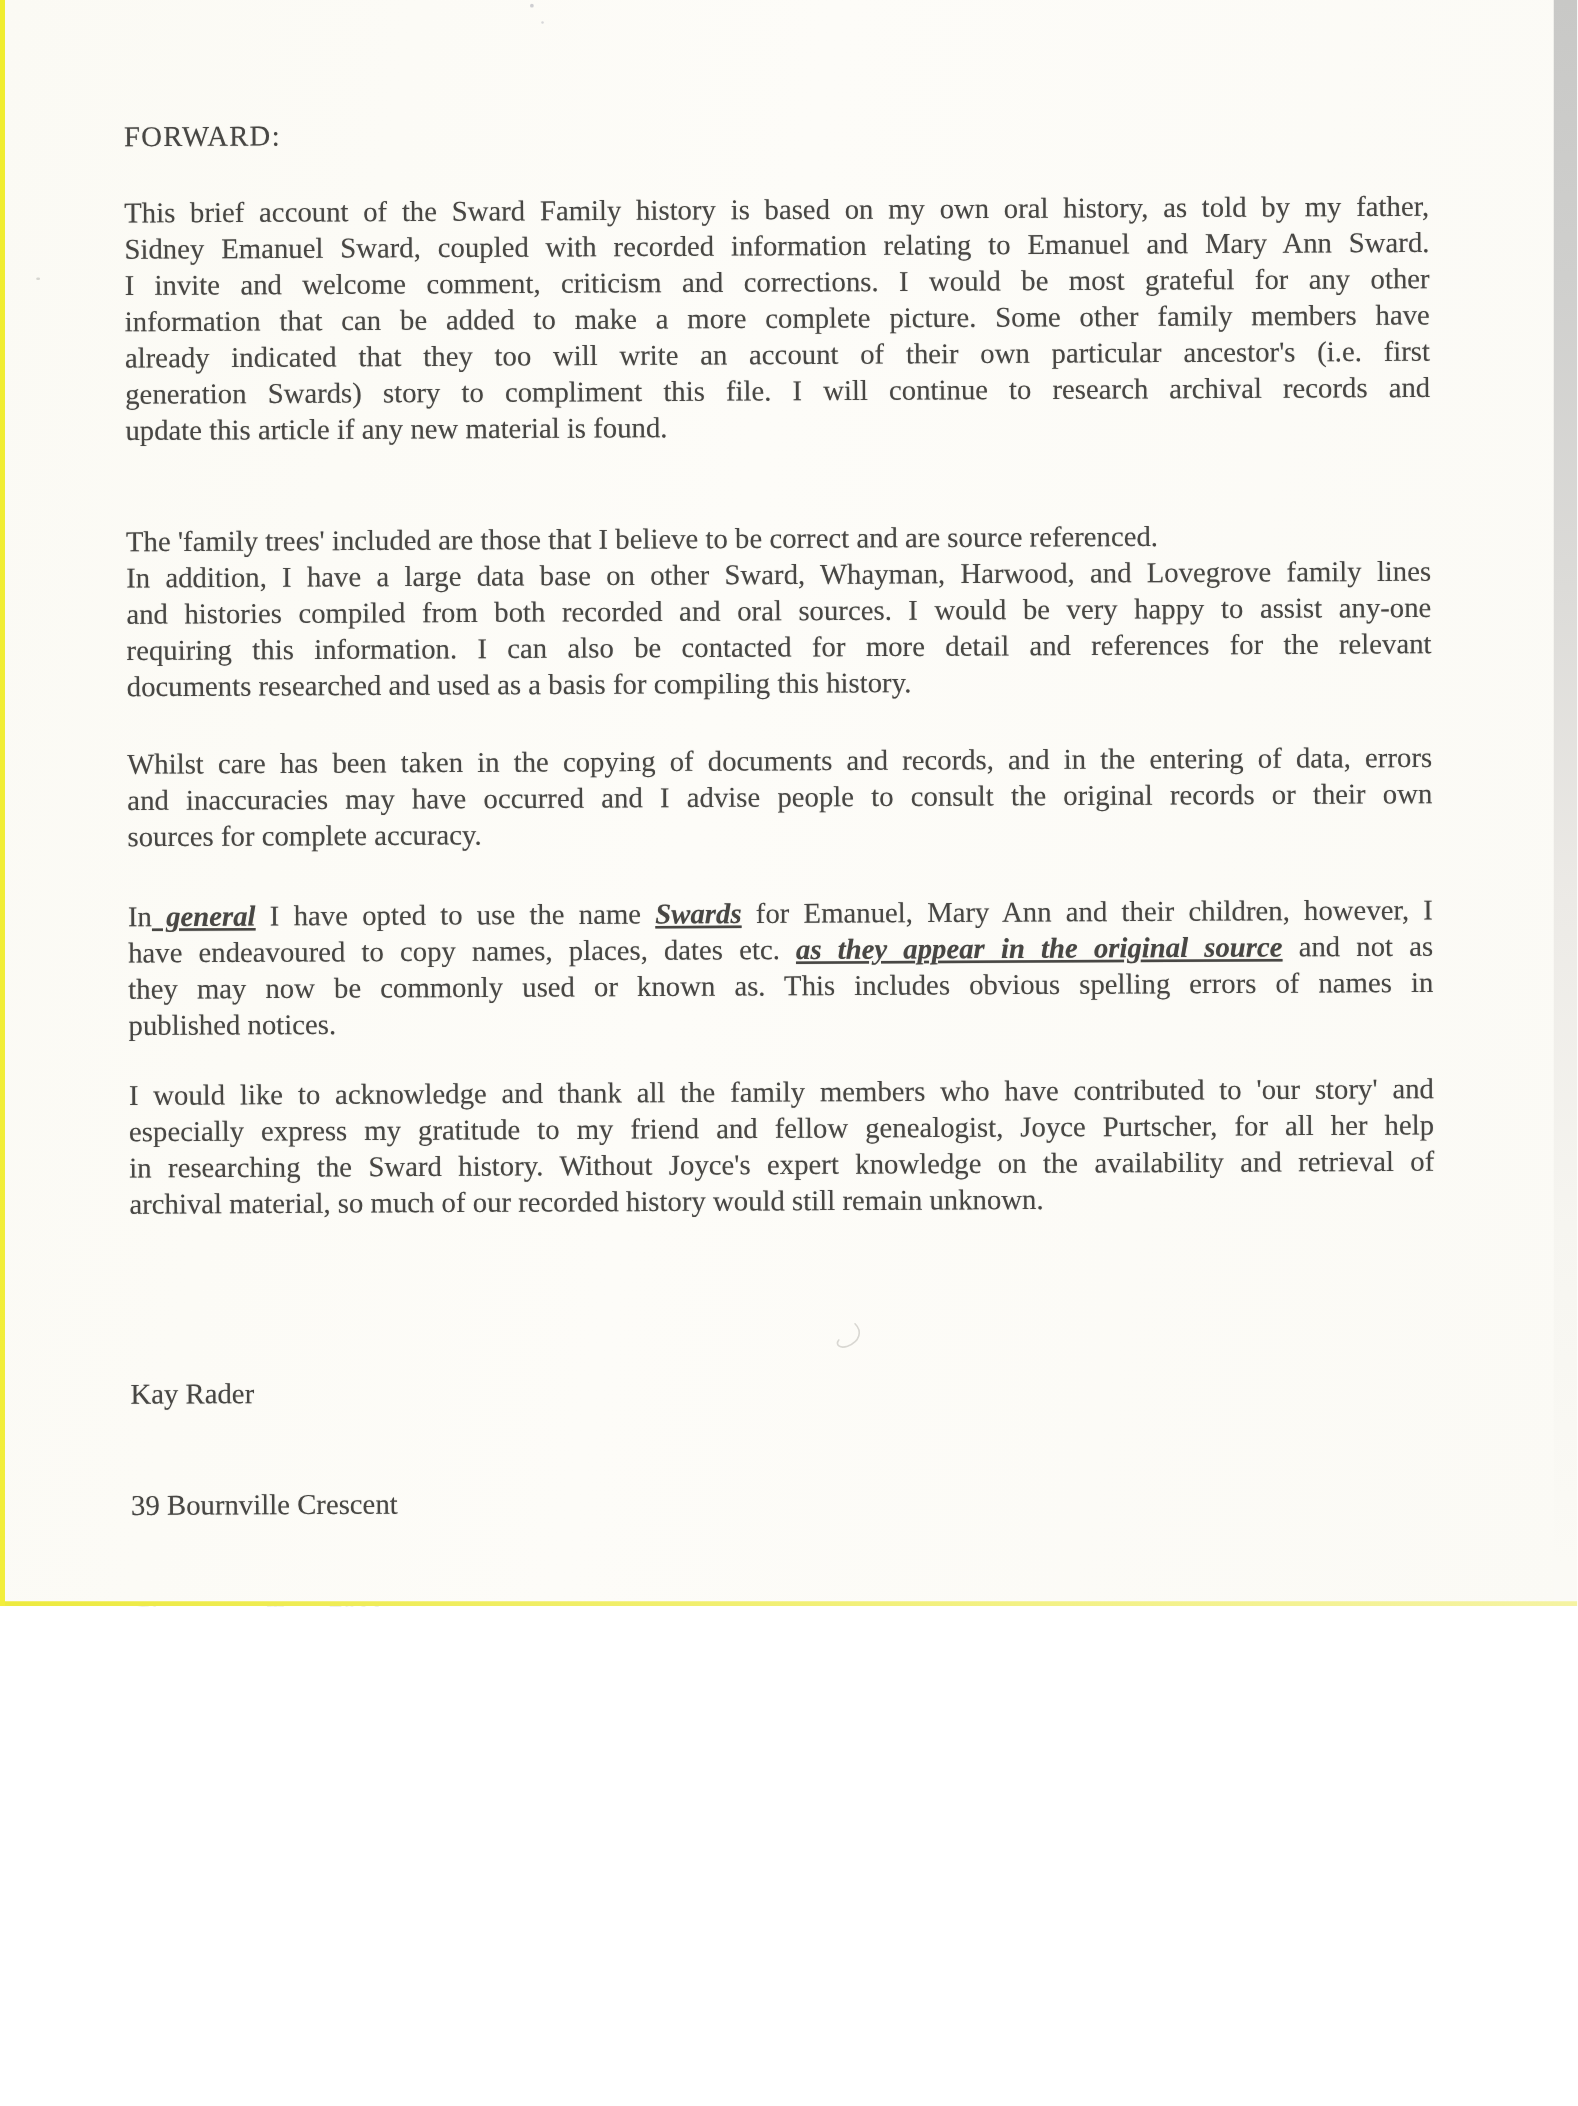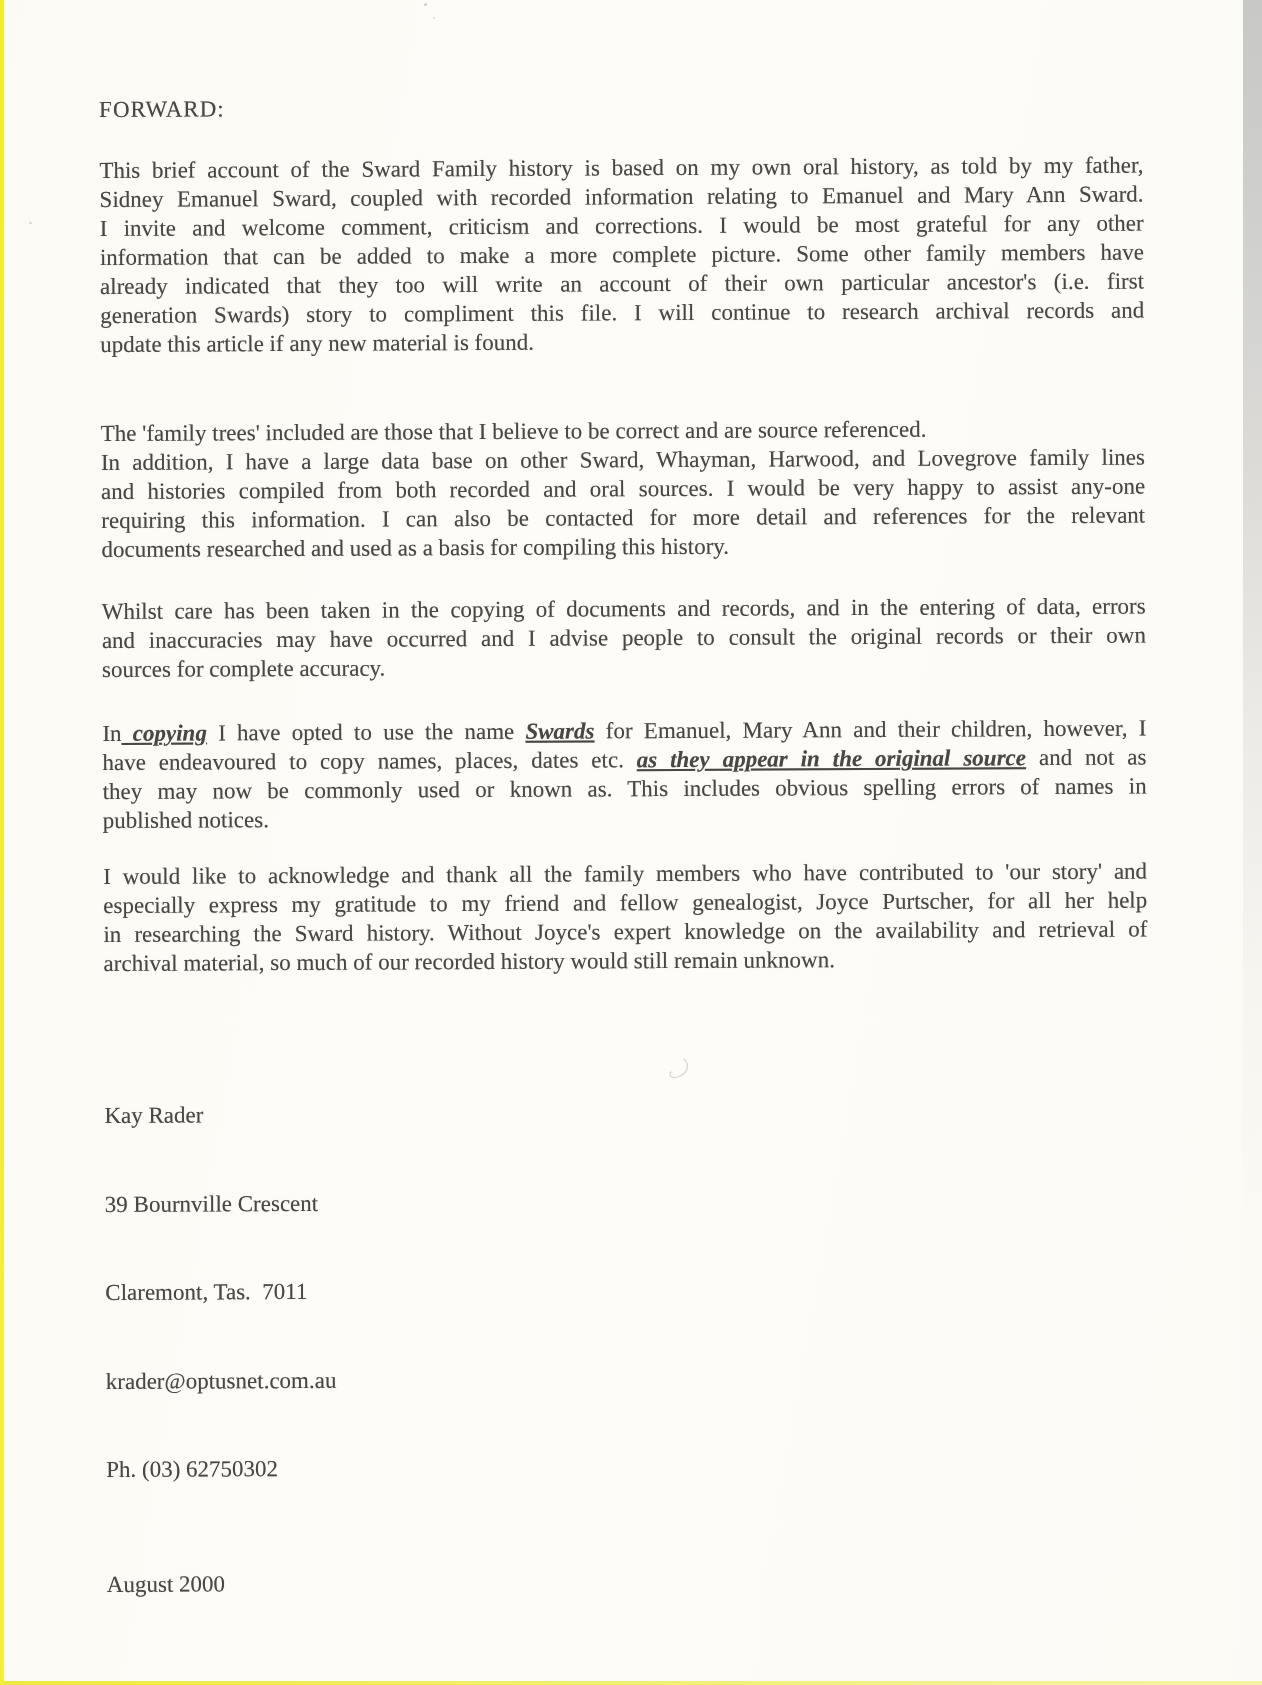--- a/index.html
+++ b/index.html
@@ -3,21 +3,21 @@
 <meta charset="utf-8">
 <style>
   html, body {
     margin: 0;
     padding: 0;
     background: #ffffff;
   }
   .page {
     position: relative;
     width: 1262px;
-    height: 1685px;
+    height: 1285px;
     overflow: hidden;
     background: linear-gradient(100deg, #fbfaf4 0%, #fdfcf8 45%, #fbfaf5 100%);
     font-family: "Liberation Serif", "DejaVu Serif", serif;
   }
   
   .strip-left {
     position: absolute; left: 0; top: 0; width: 4px; height: 100%;
     background: linear-gradient(to bottom, #f0ed2f 0%, #f2ee3c 100%);
     z-index: 5;
   }
@@ -115,21 +115,21 @@
       <div class="lline">documents researched and used as a basis for compiling this history.</div>
     </div>
 
     <div class="para p3">
       <div class="jline">Whilst care has been taken in the copying of documents and records, and in the entering of data, errors</div>
       <div class="jline">and inaccuracies may have occurred and I advise people to consult the original records or their own</div>
       <div class="lline">sources for complete accuracy.</div>
     </div>
 
     <div class="para p4">
-      <div class="jline"><span>In</span><span class="emph"> copying</span><span> I have opted to use the name </span><span class="emph">Swards</span><span> for Emanuel, Mary Ann and their children, however, I</span></div>
+      <div class="jline"><span>In</span><span class="emph"> general</span><span> I have opted to use the name </span><span class="emph">Swards</span><span> for Emanuel, Mary Ann and their children, however, I</span></div>
       <div class="jline"><span>have endeavoured to copy names, places, dates etc. </span><span class="emph">as they appear in the original source</span><span> and not as</span></div>
       <div class="jline">they may now be commonly used or known as. This includes obvious spelling errors of names in</div>
       <div class="lline">published notices.</div>
     </div>
 
     <div class="para p5">
       <div class="jline">I would like to acknowledge and  thank all the family members who have contributed to 'our story' and</div>
       <div class="jline">especially express my gratitude to  my friend and fellow genealogist, Joyce Purtscher, for all her help</div>
       <div class="jline">in researching the Sward history. Without Joyce's expert knowledge on the availability and retrieval of</div>
       <div class="lline">archival material, so much of our recorded history would still remain unknown.</div>

